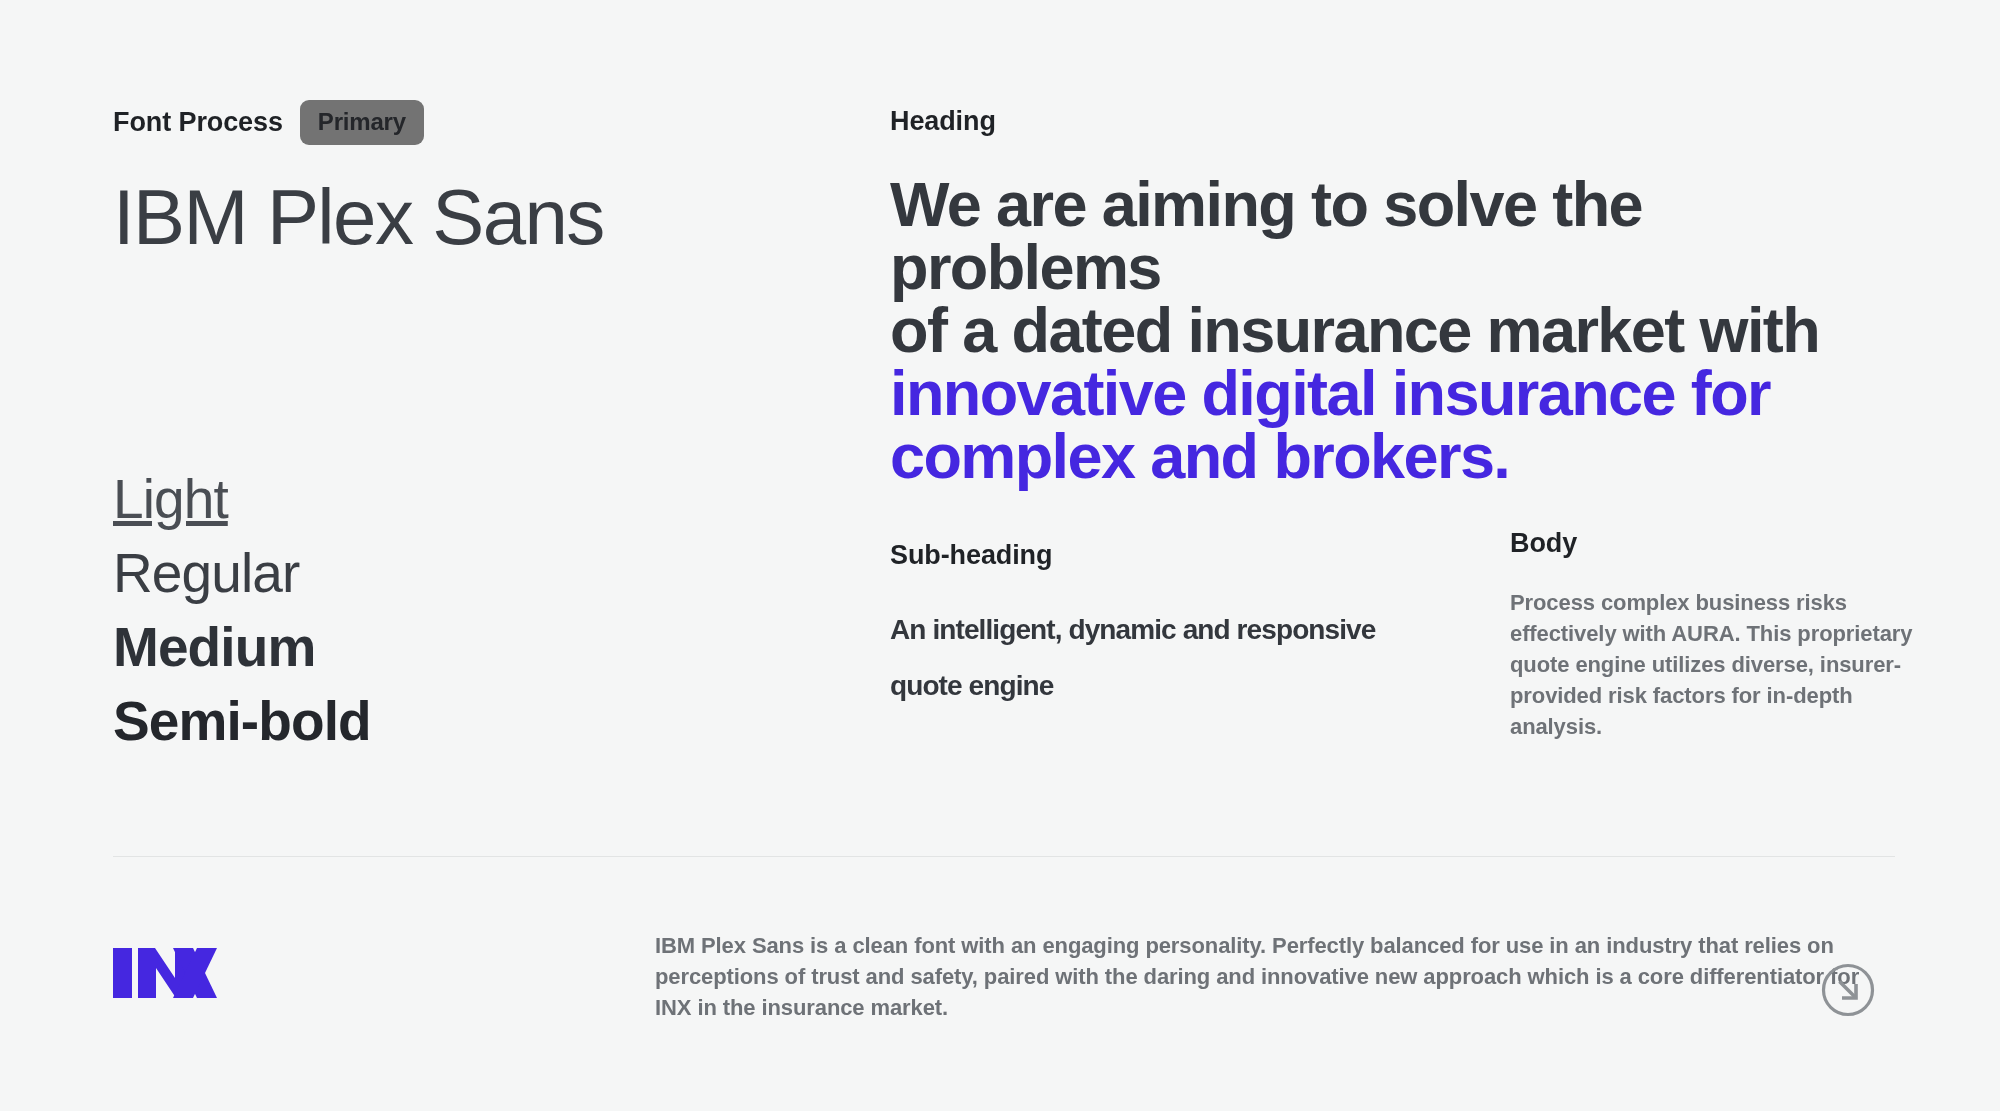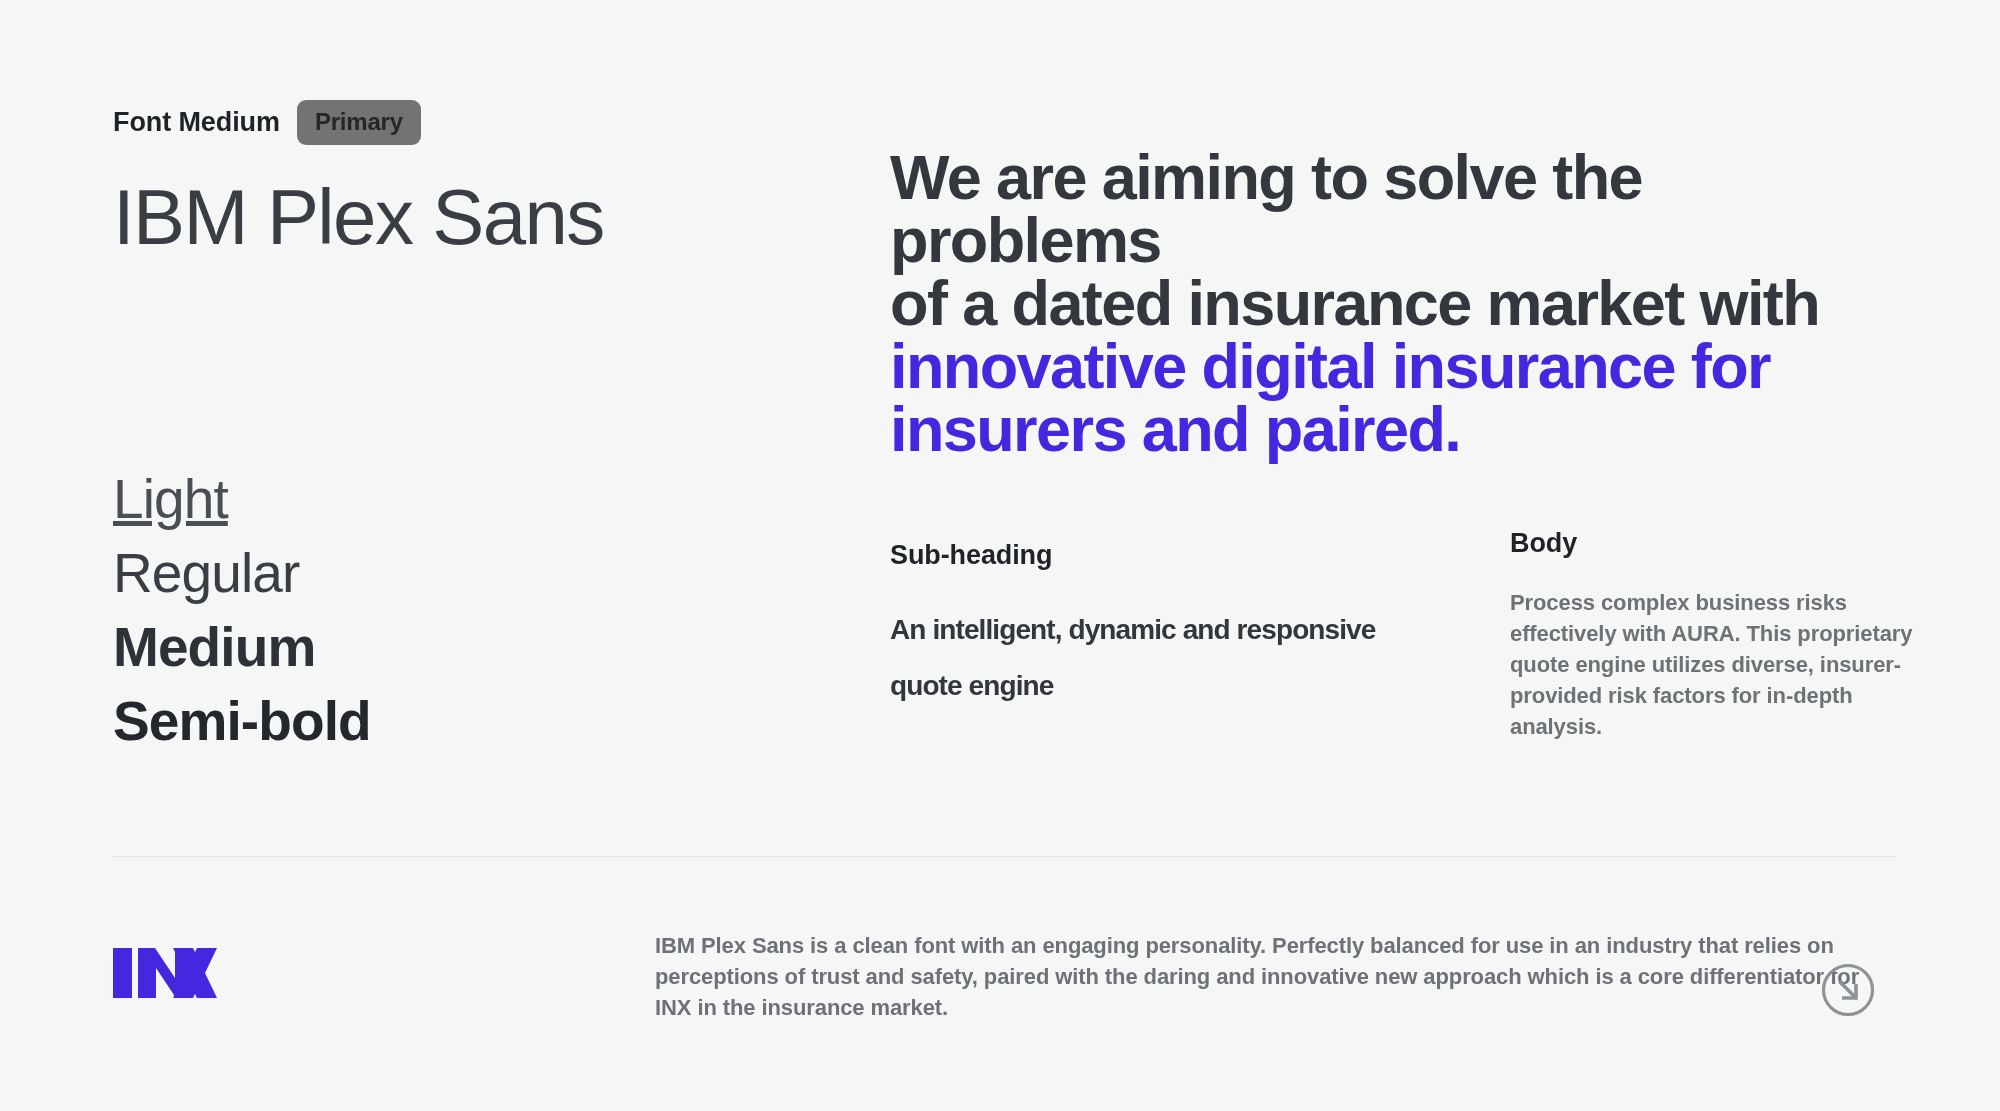--- a/index.html
+++ b/index.html
@@ -177,39 +177,40 @@
   }
   .arrow-badge svg { display: block; }
 </style>
 </head>
 <body>
 
 <div class="page">
 
   <div class="left-col">
     <div class="fontfamily-row">
-      <div class="section-label">Font Medium</div>
+      <div class="section-label">Font Process</div>
       <div class="badge">Primary</div>
     </div>
     <div class="font-name">IBM Plex Sans</div>
   </div>
 
   <div class="weights">
     <div class="weight-item w-light">Light</div>
     <div class="weight-item w-regular">Regular</div>
     <div class="weight-item w-medium">Medium</div>
     <div class="weight-item w-semibold">Semi-bold</div>
   </div>
 
   <div class="heading-block">
+    <div class="section-label">Heading</div>
     <div class="heading-text">
       <span style="display: block;">We are aiming to solve the problems</span>
       <span style="display: block;">of a dated insurance market with </span>
       <span class="accent" style="display: block;">innovative digital insurance for</span>
-      <span class="accent" style="display: block;">insurers and paired.</span>
+      <span class="accent" style="display: block;">complex and brokers.</span>
     </div>
   </div>
 
   <div class="sub-block">
     <div class="section-label">Sub-heading</div>
     <div class="sub-text">An intelligent, dynamic and responsive quote engine</div>
   </div>
 
   <div class="body-block">
     <div class="section-label">Body</div>

